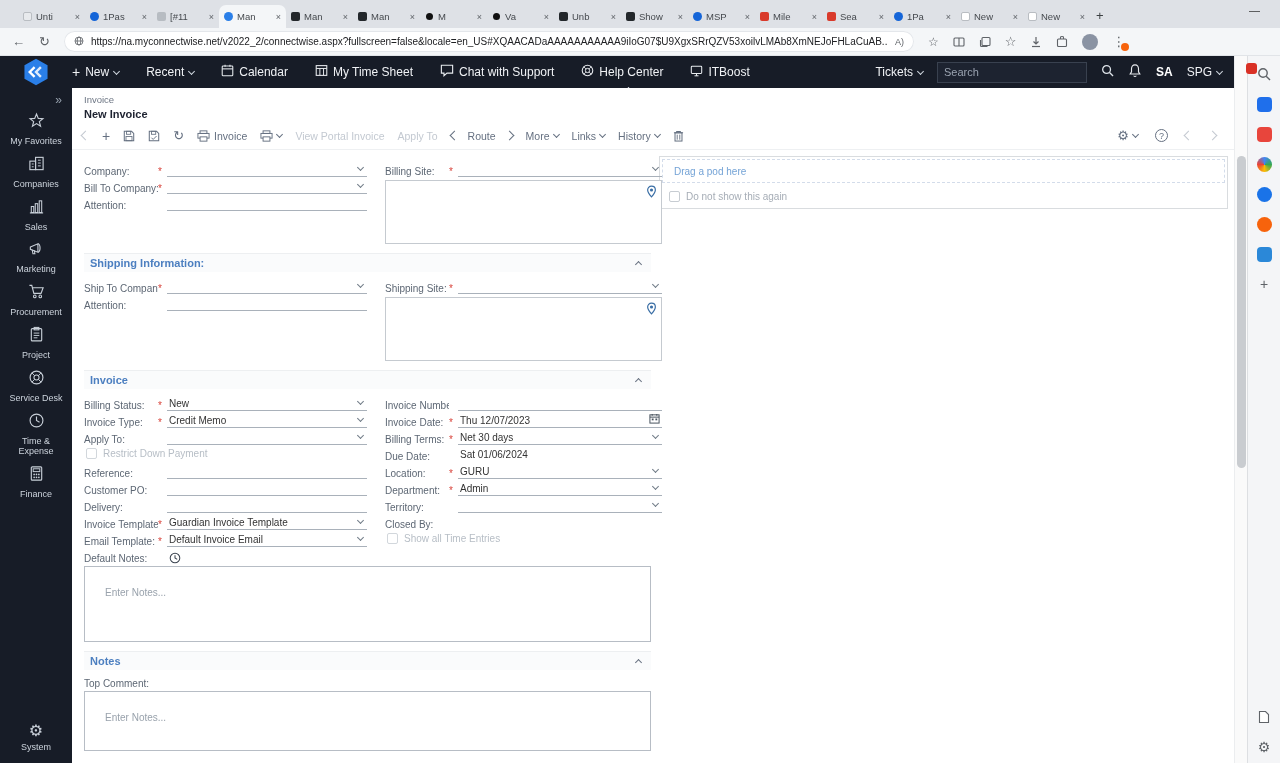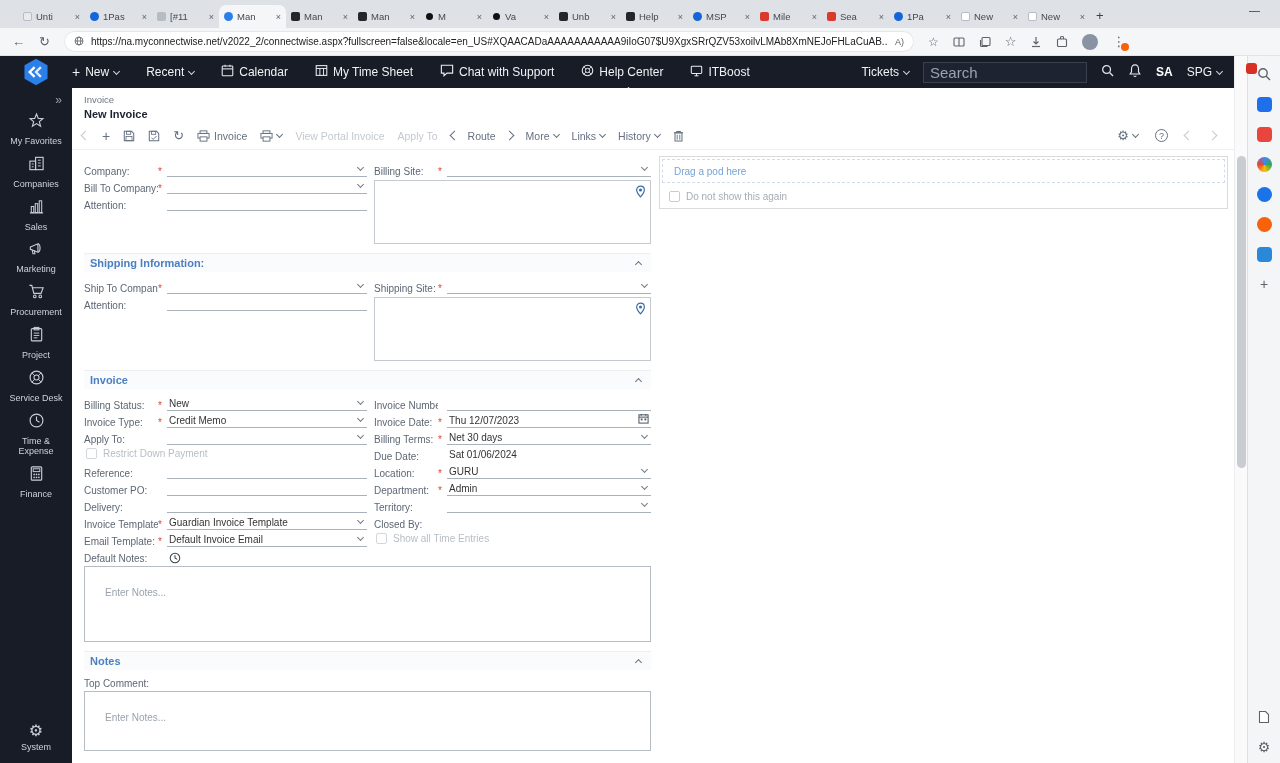--- a/index.html
+++ b/index.html
@@ -37,21 +37,21 @@
 .star{font-size:12px;color:#5f6368}
 #bavatar{width:16px;height:16px;border-radius:50%;background:#8a93a3}
 .obadge{position:absolute;right:-4px;bottom:-3px;width:8px;height:8px;background:#f7630c;border-radius:50%}
 
 #topnav{position:absolute;top:56px;left:0;width:1234px;height:32px;background:#171c27;display:flex;align-items:center;color:#eef1f4}
 #logo{width:72px;display:flex;justify-content:center;align-items:center}
 .nav-item{display:flex;align-items:center;gap:5px;font-size:12px;color:#f0f2f5;margin-right:27px;white-space:nowrap}
 .nav-item .cv{color:#cfd6df}
 #navpin{position:absolute;left:626px;top:23px;color:#cfd6df}
 #nav-right{margin-left:auto;display:flex;align-items:center;gap:14px;padding-right:12px}
-#nav-search{width:164px;height:21px;background:#1d2330;border:1px solid #39414f;color:#dfe4ea;font-size:15px;padding:4px 6px;outline:none}
+#nav-search{width:150px;height:21px;background:#1d2330;border:1px solid #39414f;color:#dfe4ea;font-size:11px;padding:4px 6px;outline:none}
 #nav-search::placeholder{color:#9aa3b0}
 #nav-avatar{font-size:12px;font-weight:bold;color:#fff}
 
 #sidebar{position:absolute;top:88px;left:0;width:72px;height:675px;background:#171c27;display:flex;flex-direction:column;align-items:center;padding-top:24px}
 #sb-expand{position:absolute;top:5px;right:10px;color:#97a1ad;font-size:12px}
 .sb-item{display:flex;flex-direction:column;align-items:center;gap:3px;margin-bottom:8px}
 .sb-lbl{font-size:9px;color:#ccd3dc;text-align:center;line-height:1.2;width:56px}
 .sb-item.bottom{margin-top:auto;margin-bottom:10px}
 .gearglyph{font-size:16px;color:#c8cfd8;line-height:1}
 
@@ -68,21 +68,21 @@
 .tgear{font-size:13px;line-height:1}
 
 #content{display:flex;align-items:flex-start;padding-left:12px}
 #formcol{width:567px}
 #podcol{width:569px;margin-left:8px;padding-top:6px}
 .sec{margin-top:5px}
 .sec-h{height:19px;background:#fafbfc;border-top:1px solid #edeff1;display:flex;align-items:center;justify-content:space-between;padding:0 10px 0 6px}
 .sec-t{font-size:11px;font-weight:bold;color:#4c7fc0}
 .sec-h .cv{color:#697282}
 .sec-b{padding:5px 0 4px}
-.fgrid{display:grid;grid-template-columns:283px 277px;column-gap:7px}
+.fgrid{display:grid;grid-template-columns:283px 277px;column-gap:18px}
 .frow{display:flex;align-items:flex-end;height:17px;font-size:10px}
 .flbl{width:74px;color:#5d6774;flex-shrink:0;white-space:nowrap;overflow:hidden}
 .flbl.r{width:64px}
 .freq{width:9px;color:#d9453d;flex-shrink:0}
 .fctl{flex:1;position:relative;border-bottom:1px solid #a9b1ba;height:14px;color:#333;padding:0 16px 1px 2px;display:flex;align-items:flex-end;overflow:hidden;white-space:nowrap}
 .fctl.noline{border-bottom:1px solid transparent}
 .fctl .cv{position:absolute;right:4px;bottom:4px;color:#707b87}
 .fctl .calico{position:absolute;right:2px;bottom:1px}
 .addr{height:64px;border:1px solid #c5cad0;margin-top:3px;position:relative;background:#fff}
 .addr .pin{position:absolute;top:3px;right:4px}
@@ -155,21 +155,21 @@
       <span class="ttl">Va</span>
       <span class="x">×</span>
     </div>
   <div class="tab">
       <span class="fav dark"></span>
       <span class="ttl">Unb</span>
       <span class="x">×</span>
     </div>
   <div class="tab">
       <span class="fav dark"></span>
-      <span class="ttl">Help</span>
+      <span class="ttl">Show</span>
       <span class="x">×</span>
     </div>
   <div class="tab">
       <span class="fav blue"></span>
       <span class="ttl">MSP</span>
       <span class="x">×</span>
     </div>
   <div class="tab">
       <span class="fav red"></span>
       <span class="ttl">Mile</span>

